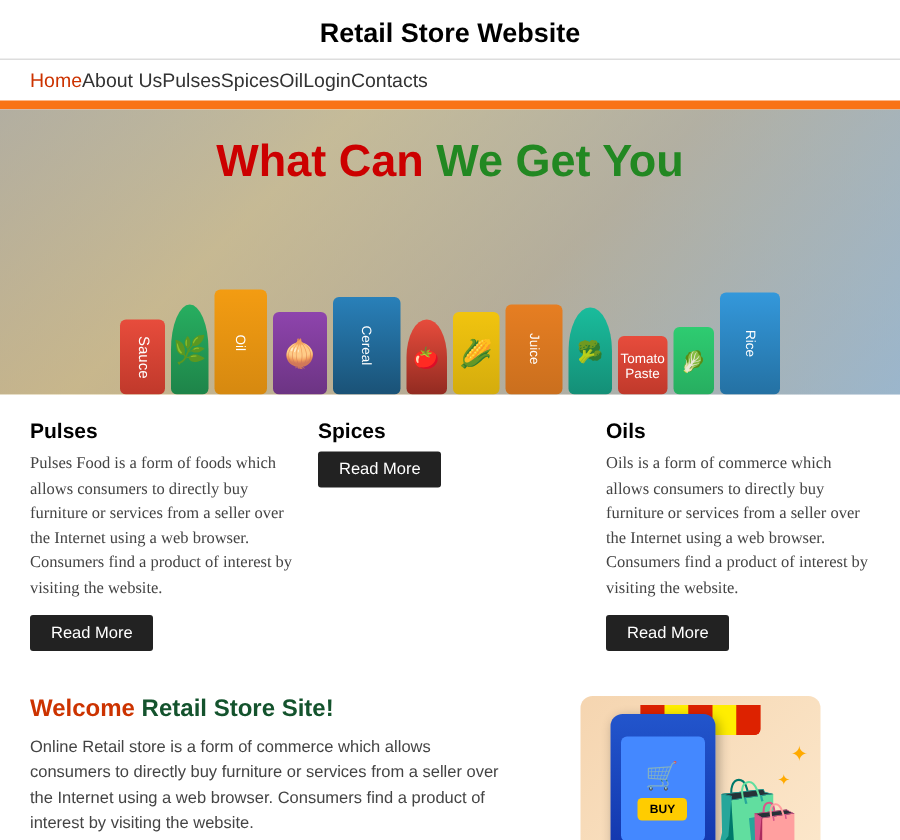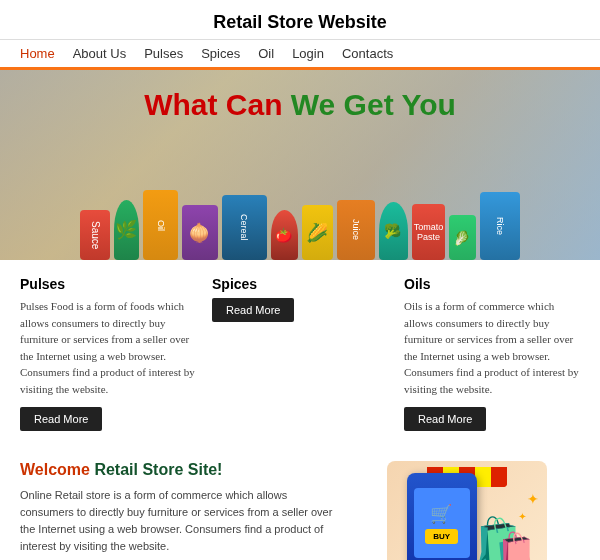--- a/index.html
+++ b/index.html
@@ -3,21 +3,21 @@
   <meta charset="utf-8">
   <style>
     * { margin: 0; padding: 0; box-sizing: border-box; }
     body { font-family: Arial, sans-serif; font-size: 13px; color: #333; width: 600px; background: #fff; }
 
     
     #header { text-align: center; padding: 12px 0 6px; border-bottom: 1px solid #ddd; }
     #header h1 { font-size: 18px; font-weight: bold; color: #000; }
 
     
-    #nav { display: flex; align-items: center; padding: 6px 20px; border-bottom: 3px solid #f97316; gap: 18px; }
+    #nav { display: flex; align-items: center; padding: 6px 20px; border-bottom: 6px solid #f97316; }
     .nav-item { font-size: 13px; color: #333; cursor: pointer; text-decoration: none; }
     .nav-item.active { color: #cc3300; }
 
     
     #hero {
       width: 100%;
       height: 190px;
       position: relative;
       overflow: hidden;
       background: linear-gradient(135deg, #b0c4de 0%, #e8d5a0 30%, #c8b090 60%, #a0b8d0 100%);
@@ -157,21 +157,21 @@
   <div id="hero-items">
     <div class="grocery-item" style="width:30px;height:50px;background:linear-gradient(#e74c3c,#c0392b);border-radius:4px;font-size:10px;color:#fff;writing-mode:vertical-lr;padding:4px 2px;">Sauce</div>
     <div class="grocery-item" style="width:28px;height:60px;background:linear-gradient(#27ae60,#1e8449);border-radius:50% 50% 4px 4px;">🌿</div>
     <div class="grocery-item" style="width:35px;height:70px;background:linear-gradient(#f39c12,#d68910);border-radius:4px;font-size:9px;color:#fff;writing-mode:vertical-lr;padding:4px 2px;text-align:center;">Oil</div>
     <div class="grocery-item" style="width:40px;height:55px;background:linear-gradient(#8e44ad,#6c3483);border-radius:4px;font-size:18px;display:flex;align-items:center;justify-content:center;">🧅</div>
     <div class="grocery-item" style="width:45px;height:65px;background:linear-gradient(#2980b9,#1a5276);border-radius:4px;font-size:9px;color:#fff;writing-mode:vertical-lr;padding:4px 2px;text-align:center;">Cereal</div>
     <div class="grocery-item" style="width:30px;height:50px;background:linear-gradient(#e74c3c,#922b21);border-radius:50% 50% 4px 4px;font-size:14px;display:flex;align-items:center;justify-content:center;">🍅</div>
     <div class="grocery-item" style="width:35px;height:55px;background:linear-gradient(#f1c40f,#d4ac0d);border-radius:4px;font-size:18px;display:flex;align-items:center;justify-content:center;">🌽</div>
     <div class="grocery-item" style="width:38px;height:60px;background:linear-gradient(#e67e22,#ca6f1e);border-radius:4px;font-size:9px;color:#fff;writing-mode:vertical-lr;padding:4px 2px;text-align:center;">Juice</div>
     <div class="grocery-item" style="width:32px;height:58px;background:linear-gradient(#1abc9c,#148f77);border-radius:50% 50% 4px 4px;font-size:14px;display:flex;align-items:center;justify-content:center;">🥦</div>
-    <div class="grocery-item" style="width:36px;height:56px;background:linear-gradient(#e74c3c,#c0392b);border-radius:4px;font-size:9px;color:#fff;padding:4px 2px;text-align:center;">Tomato<br>Paste</div>
+    <div class="grocery-item" style="width:36px;height:39px;background:linear-gradient(#e74c3c,#c0392b);border-radius:4px;font-size:9px;color:#fff;padding:4px 2px;text-align:center;">Tomato<br>Paste</div>
     <div class="grocery-item" style="width:30px;height:45px;background:linear-gradient(#2ecc71,#27ae60);border-radius:4px;font-size:14px;display:flex;align-items:center;justify-content:center;">🥬</div>
     <div class="grocery-item" style="width:40px;height:68px;background:linear-gradient(#3498db,#2471a3);border-radius:4px;font-size:9px;color:#fff;writing-mode:vertical-lr;padding:4px 2px;text-align:center;">Rice</div>
   </div>
 </div>
 
 <div id="three-cols">
   <div class="col">
     <h3>Pulses</h3>
     <p>Pulses Food is a form of foods which allows consumers to directly buy furniture or services from a seller over the Internet using a web browser. Consumers find a product of interest by visiting the website.</p>
     <button class="read-more-btn">Read More</button>

